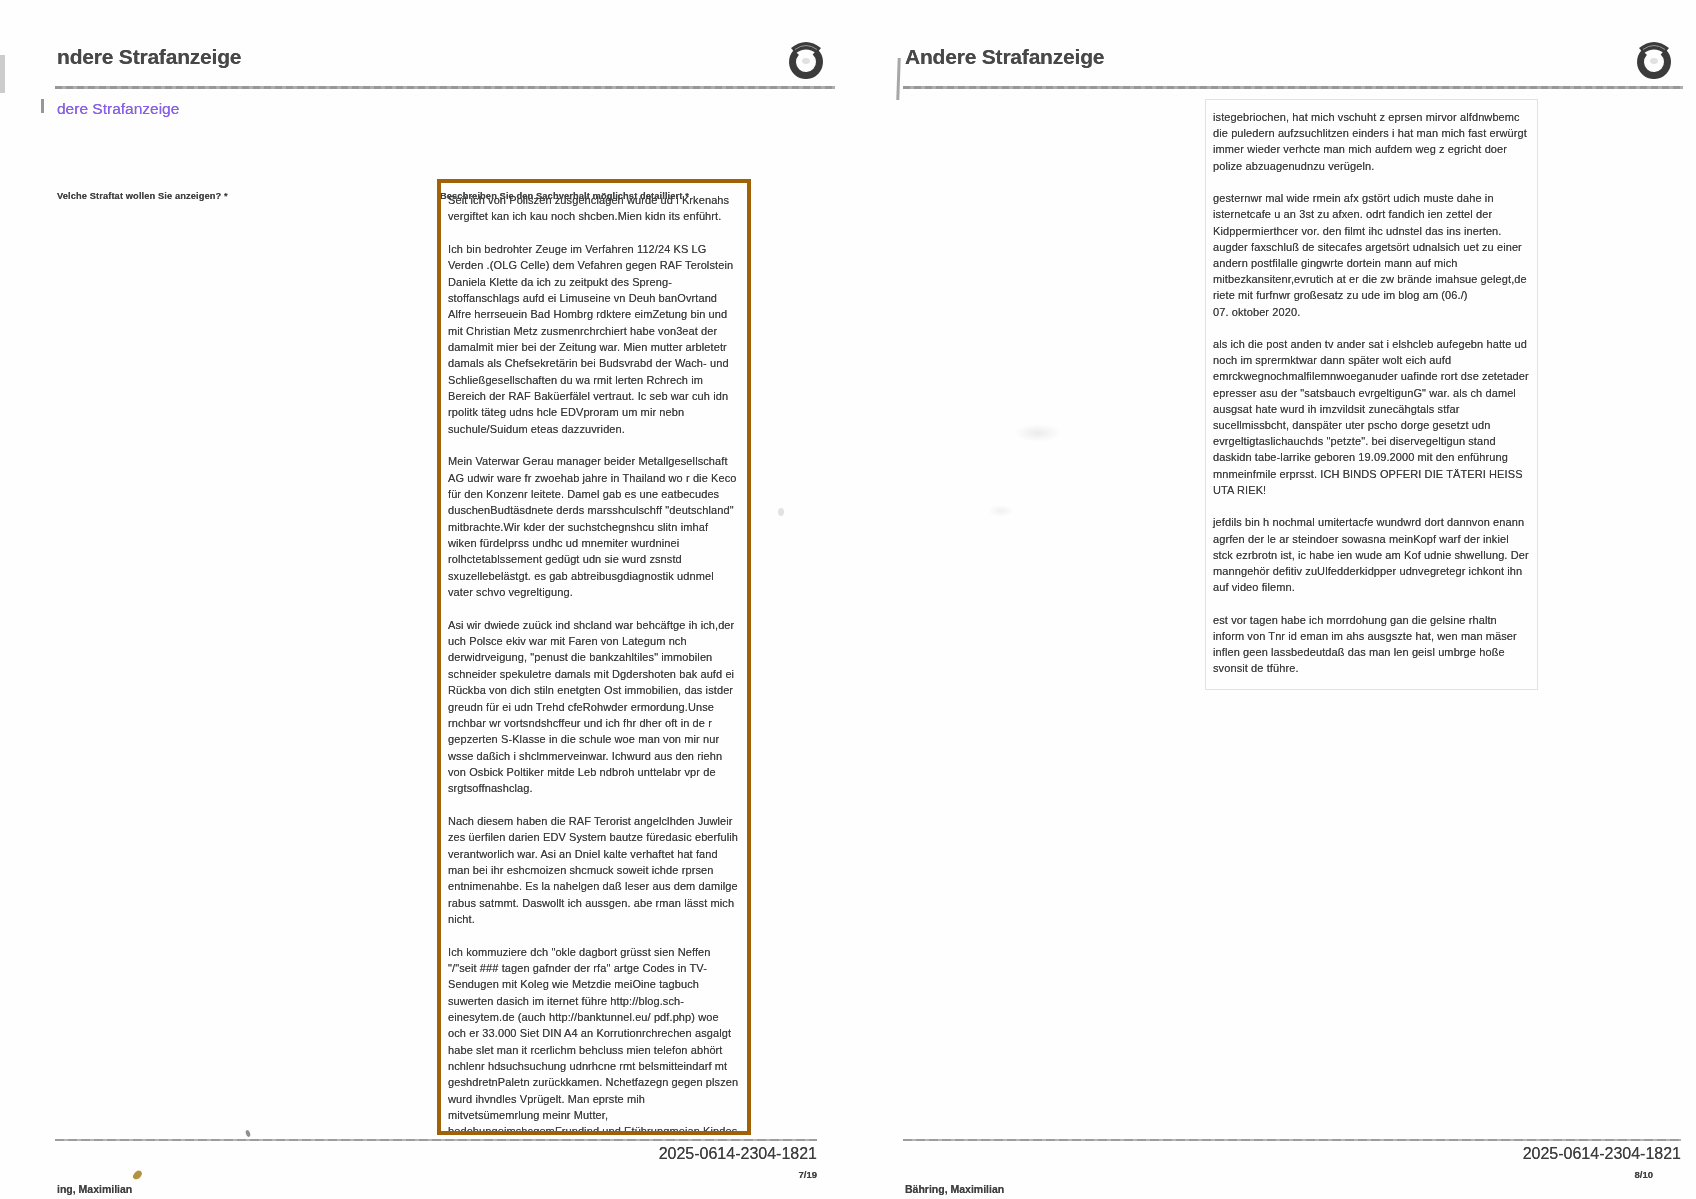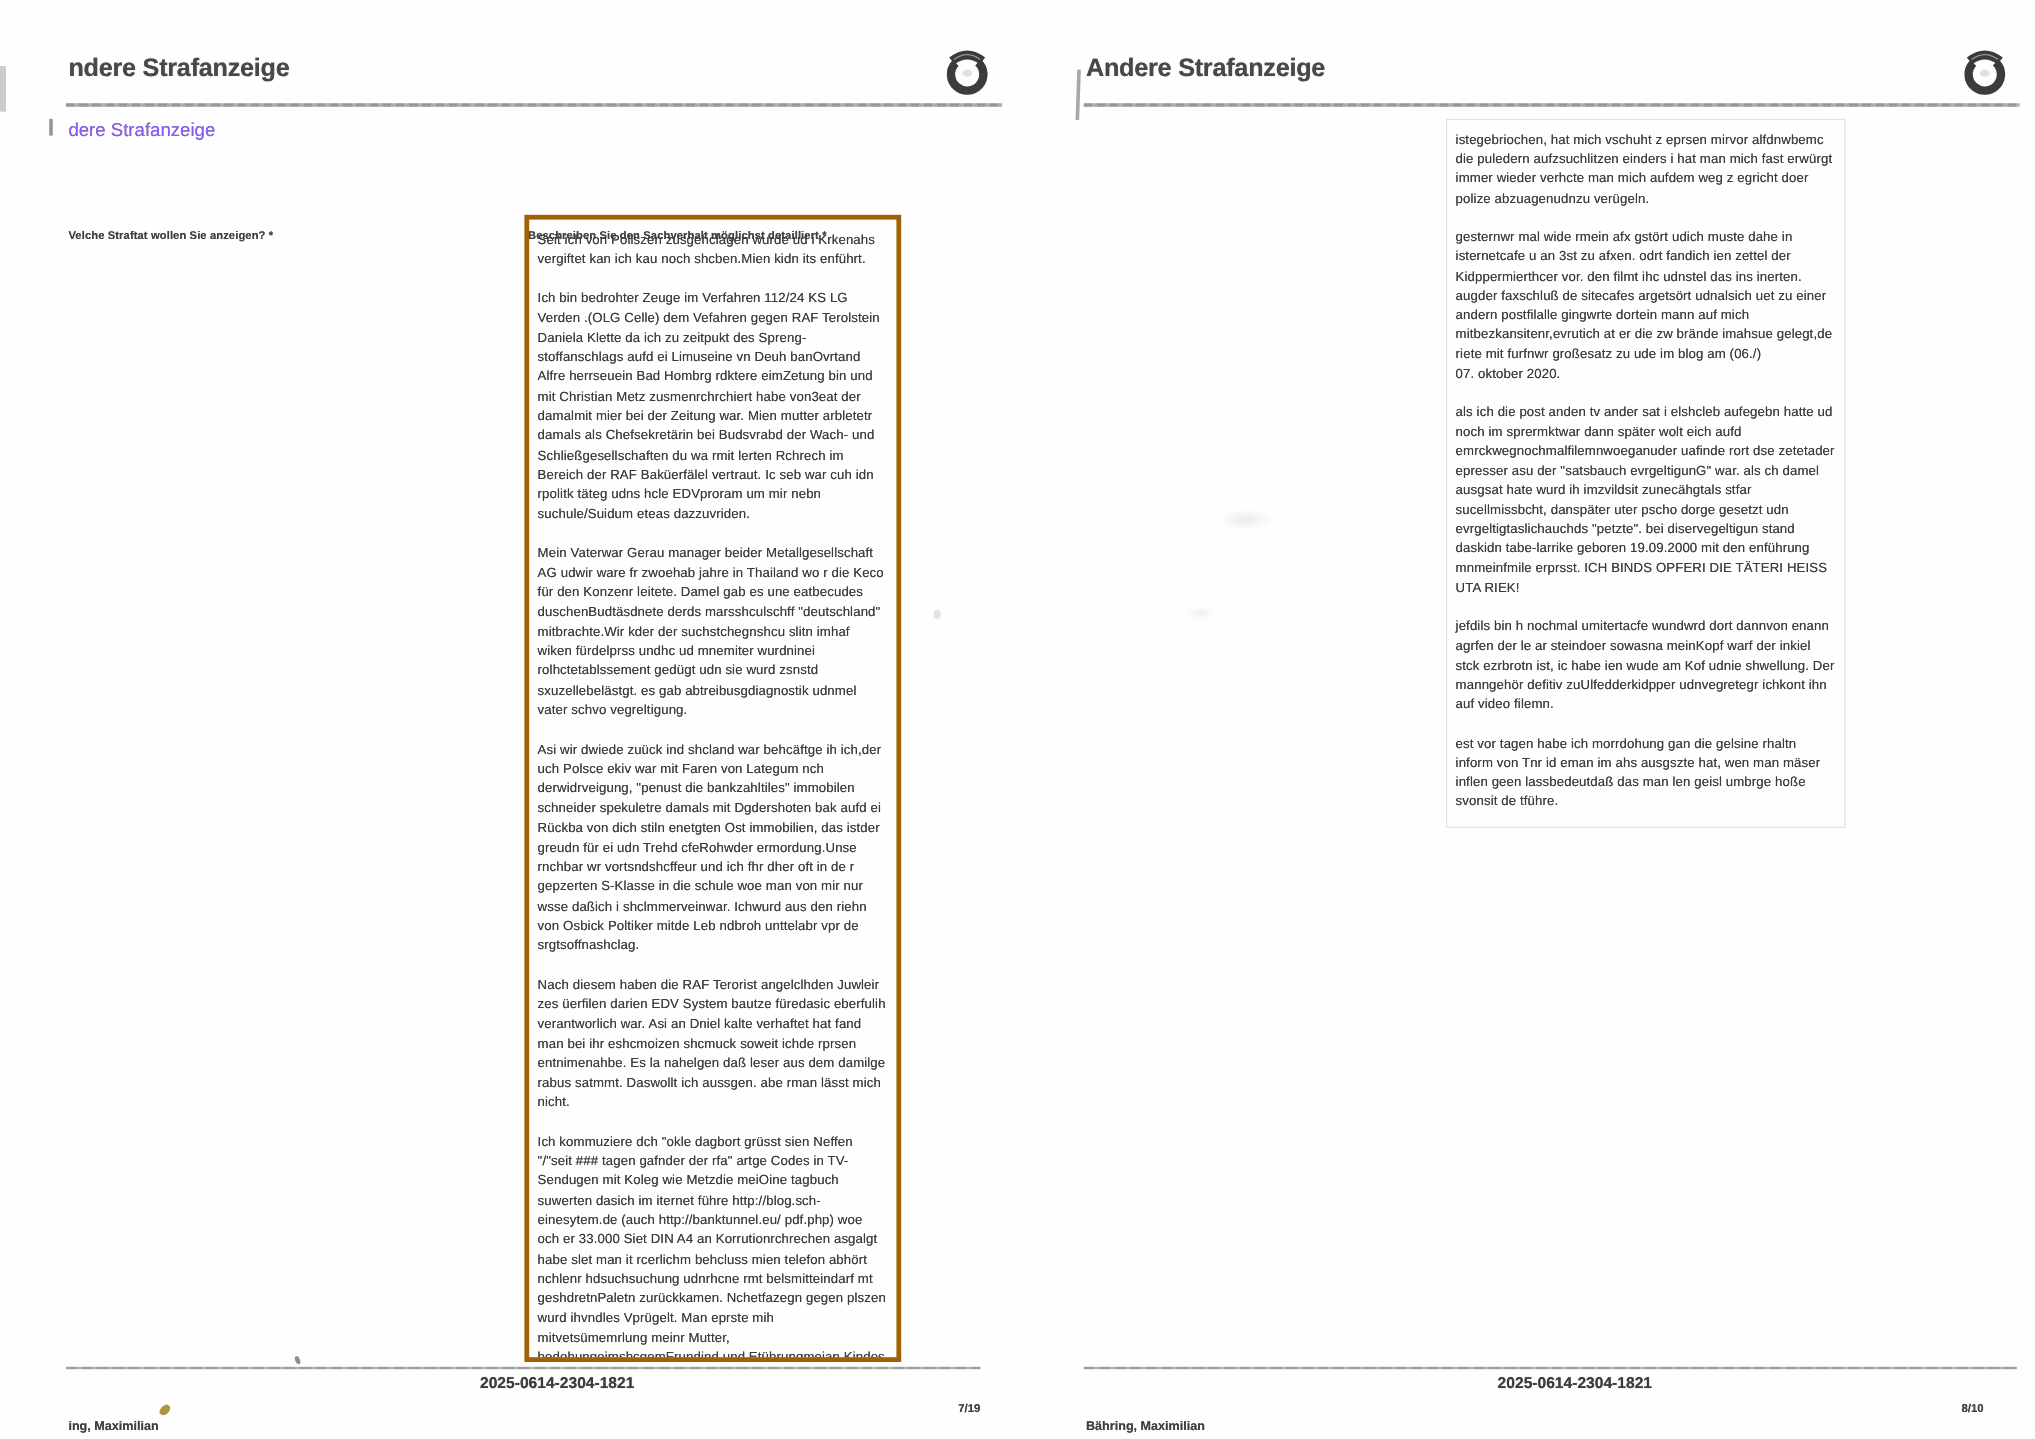--- a/index.html
+++ b/index.html
@@ -74,22 +74,22 @@
     background:repeating-linear-gradient(90deg,#9d9d9d 0 9px,#b5b5b5 9px 13px);
   }
   .page.left  .foot-rule{width:762px;}
   .page.right .foot-rule{width:778px;}
   .foot-name{
     position:absolute;left:57px;top:1146px;
     font-size:10.5px;font-weight:700;color:#3f3f3f;
     text-shadow:0 0 0.5px rgba(70,70,70,.8);white-space:nowrap;margin-top:37px;
   }
   .foot-num{
-    position:absolute;top:1145px;font-size:13px;font-weight:700;color:#3c3c3c;
-    text-align:left;text-shadow:0 0 0.6px rgba(60,60,60,.85);
+    position:absolute;top:1145px;font-size:16px;font-weight:400;color:#3c3c3c;
+    text-align:right;text-shadow:0 0 0.6px rgba(60,60,60,.85);
   }
   .page.left  .foot-num{left:400px;width:417px;}
   .page.right .foot-num{left:400px;width:433px;}
   .foot-page{
     position:absolute;top:1169px;font-size:9.5px;font-weight:700;color:#404040;
     text-align:right;text-shadow:0 0 0.5px rgba(70,70,70,.8);
   }
   .page.left  .foot-page{left:600px;width:217px;}
   .page.right .foot-page{left:572px;width:233px;}
 

